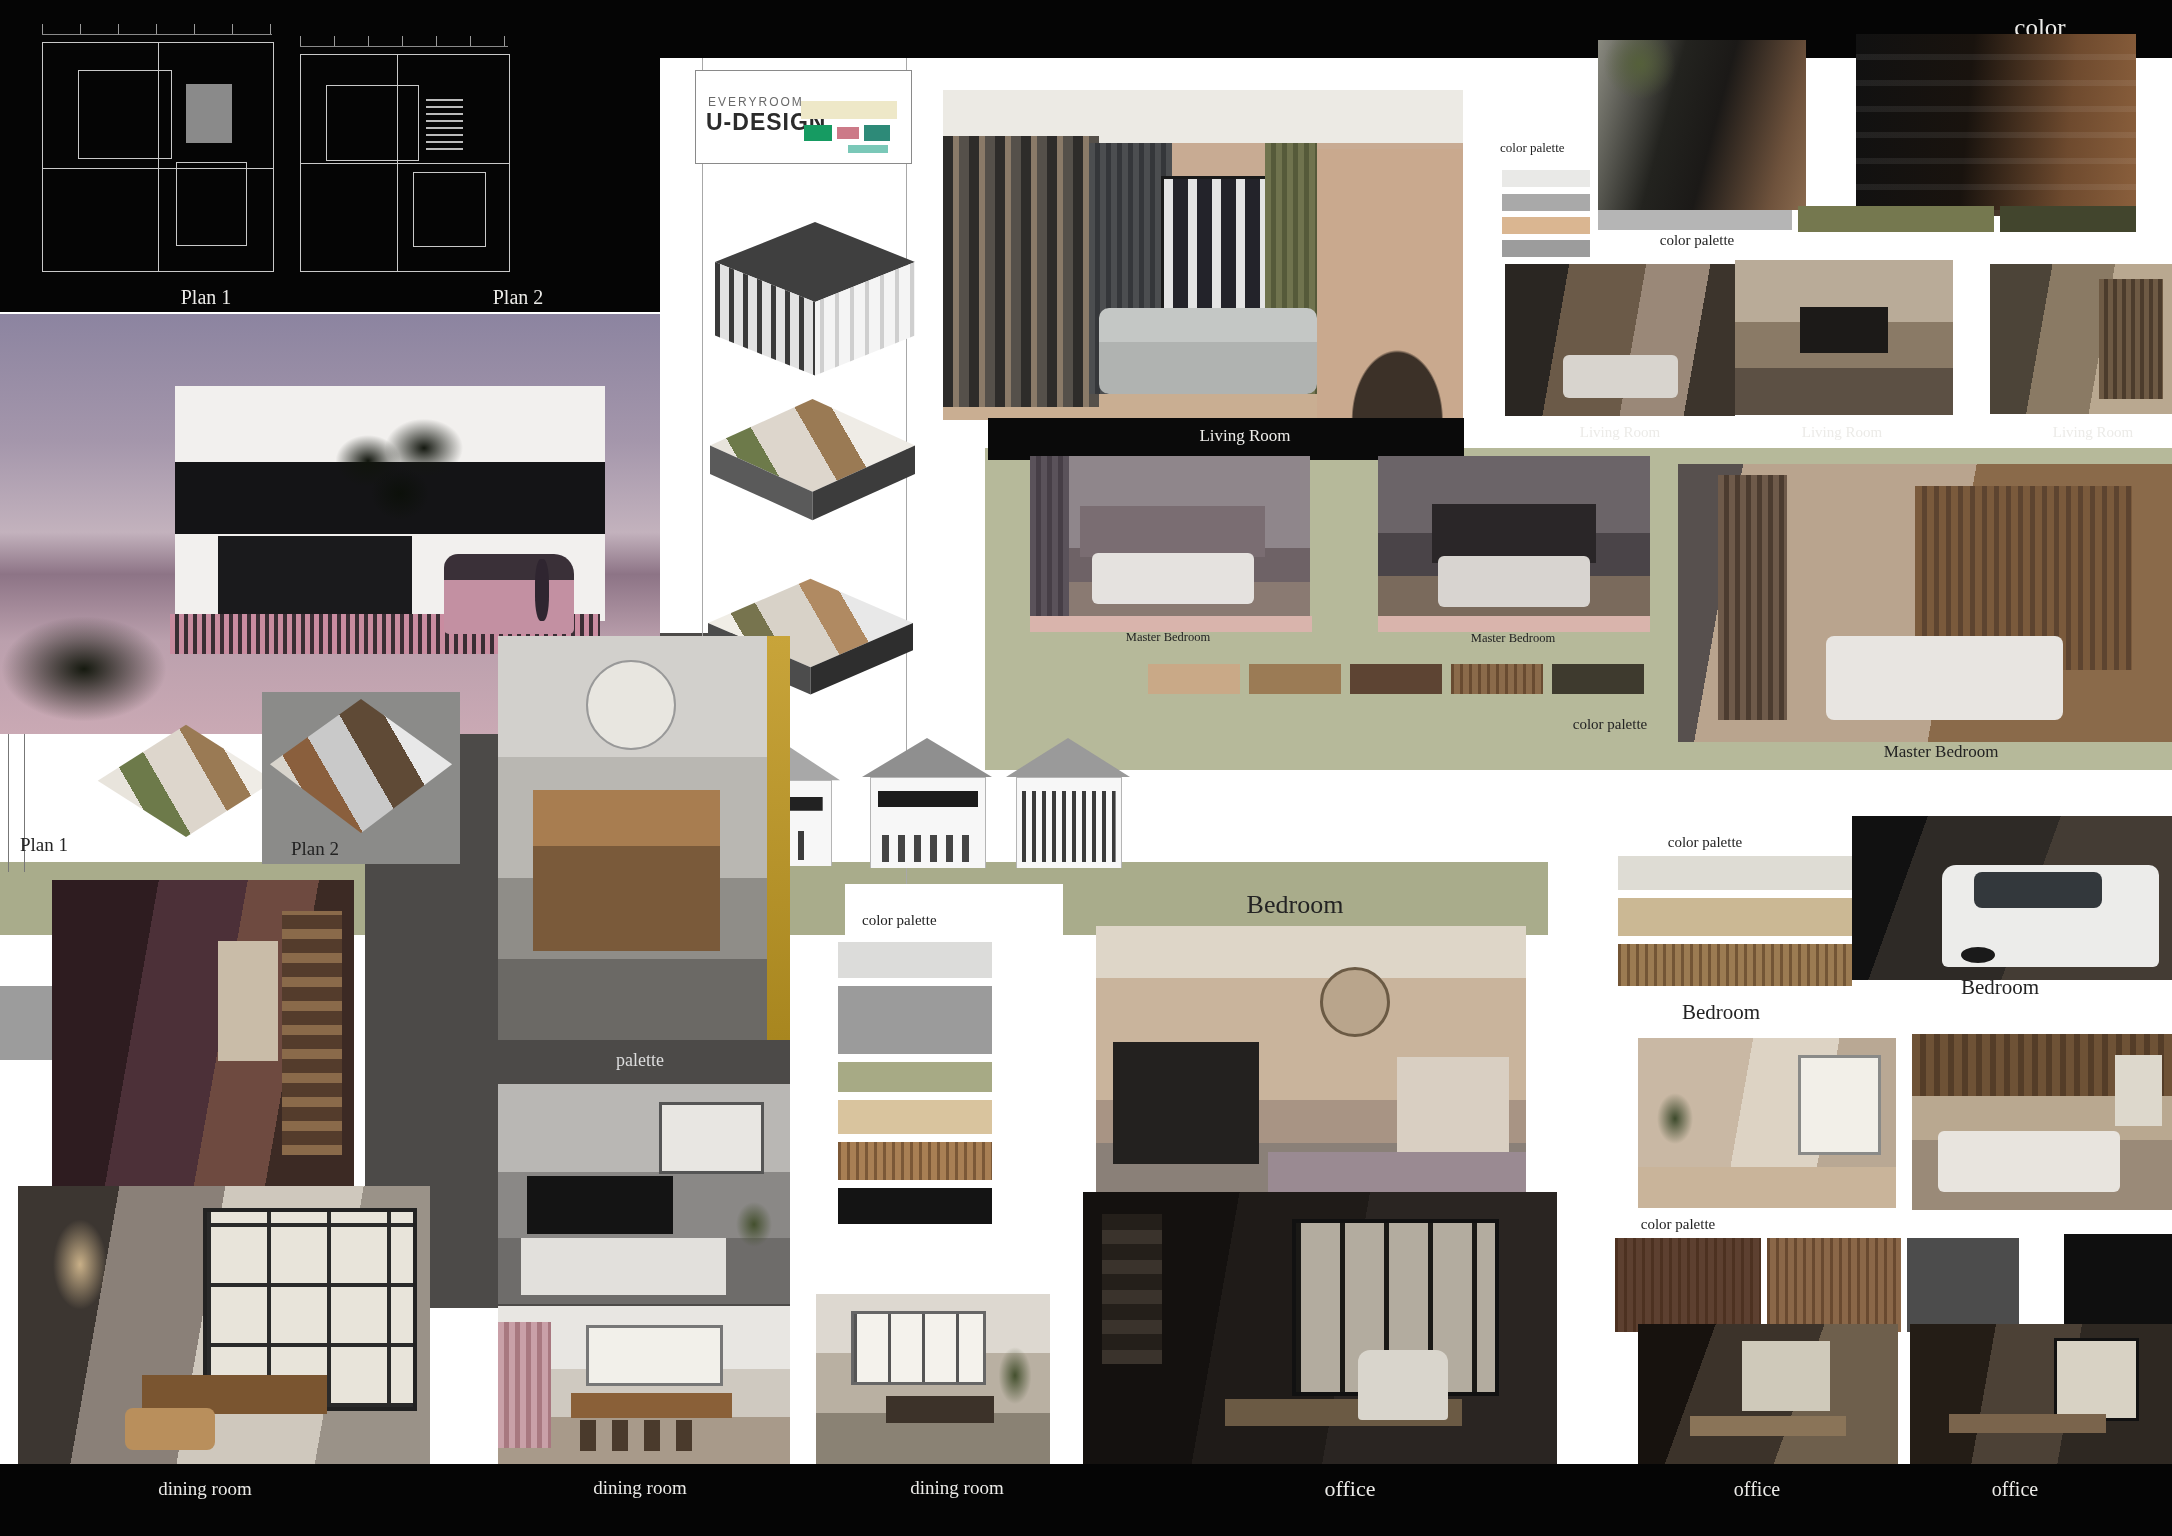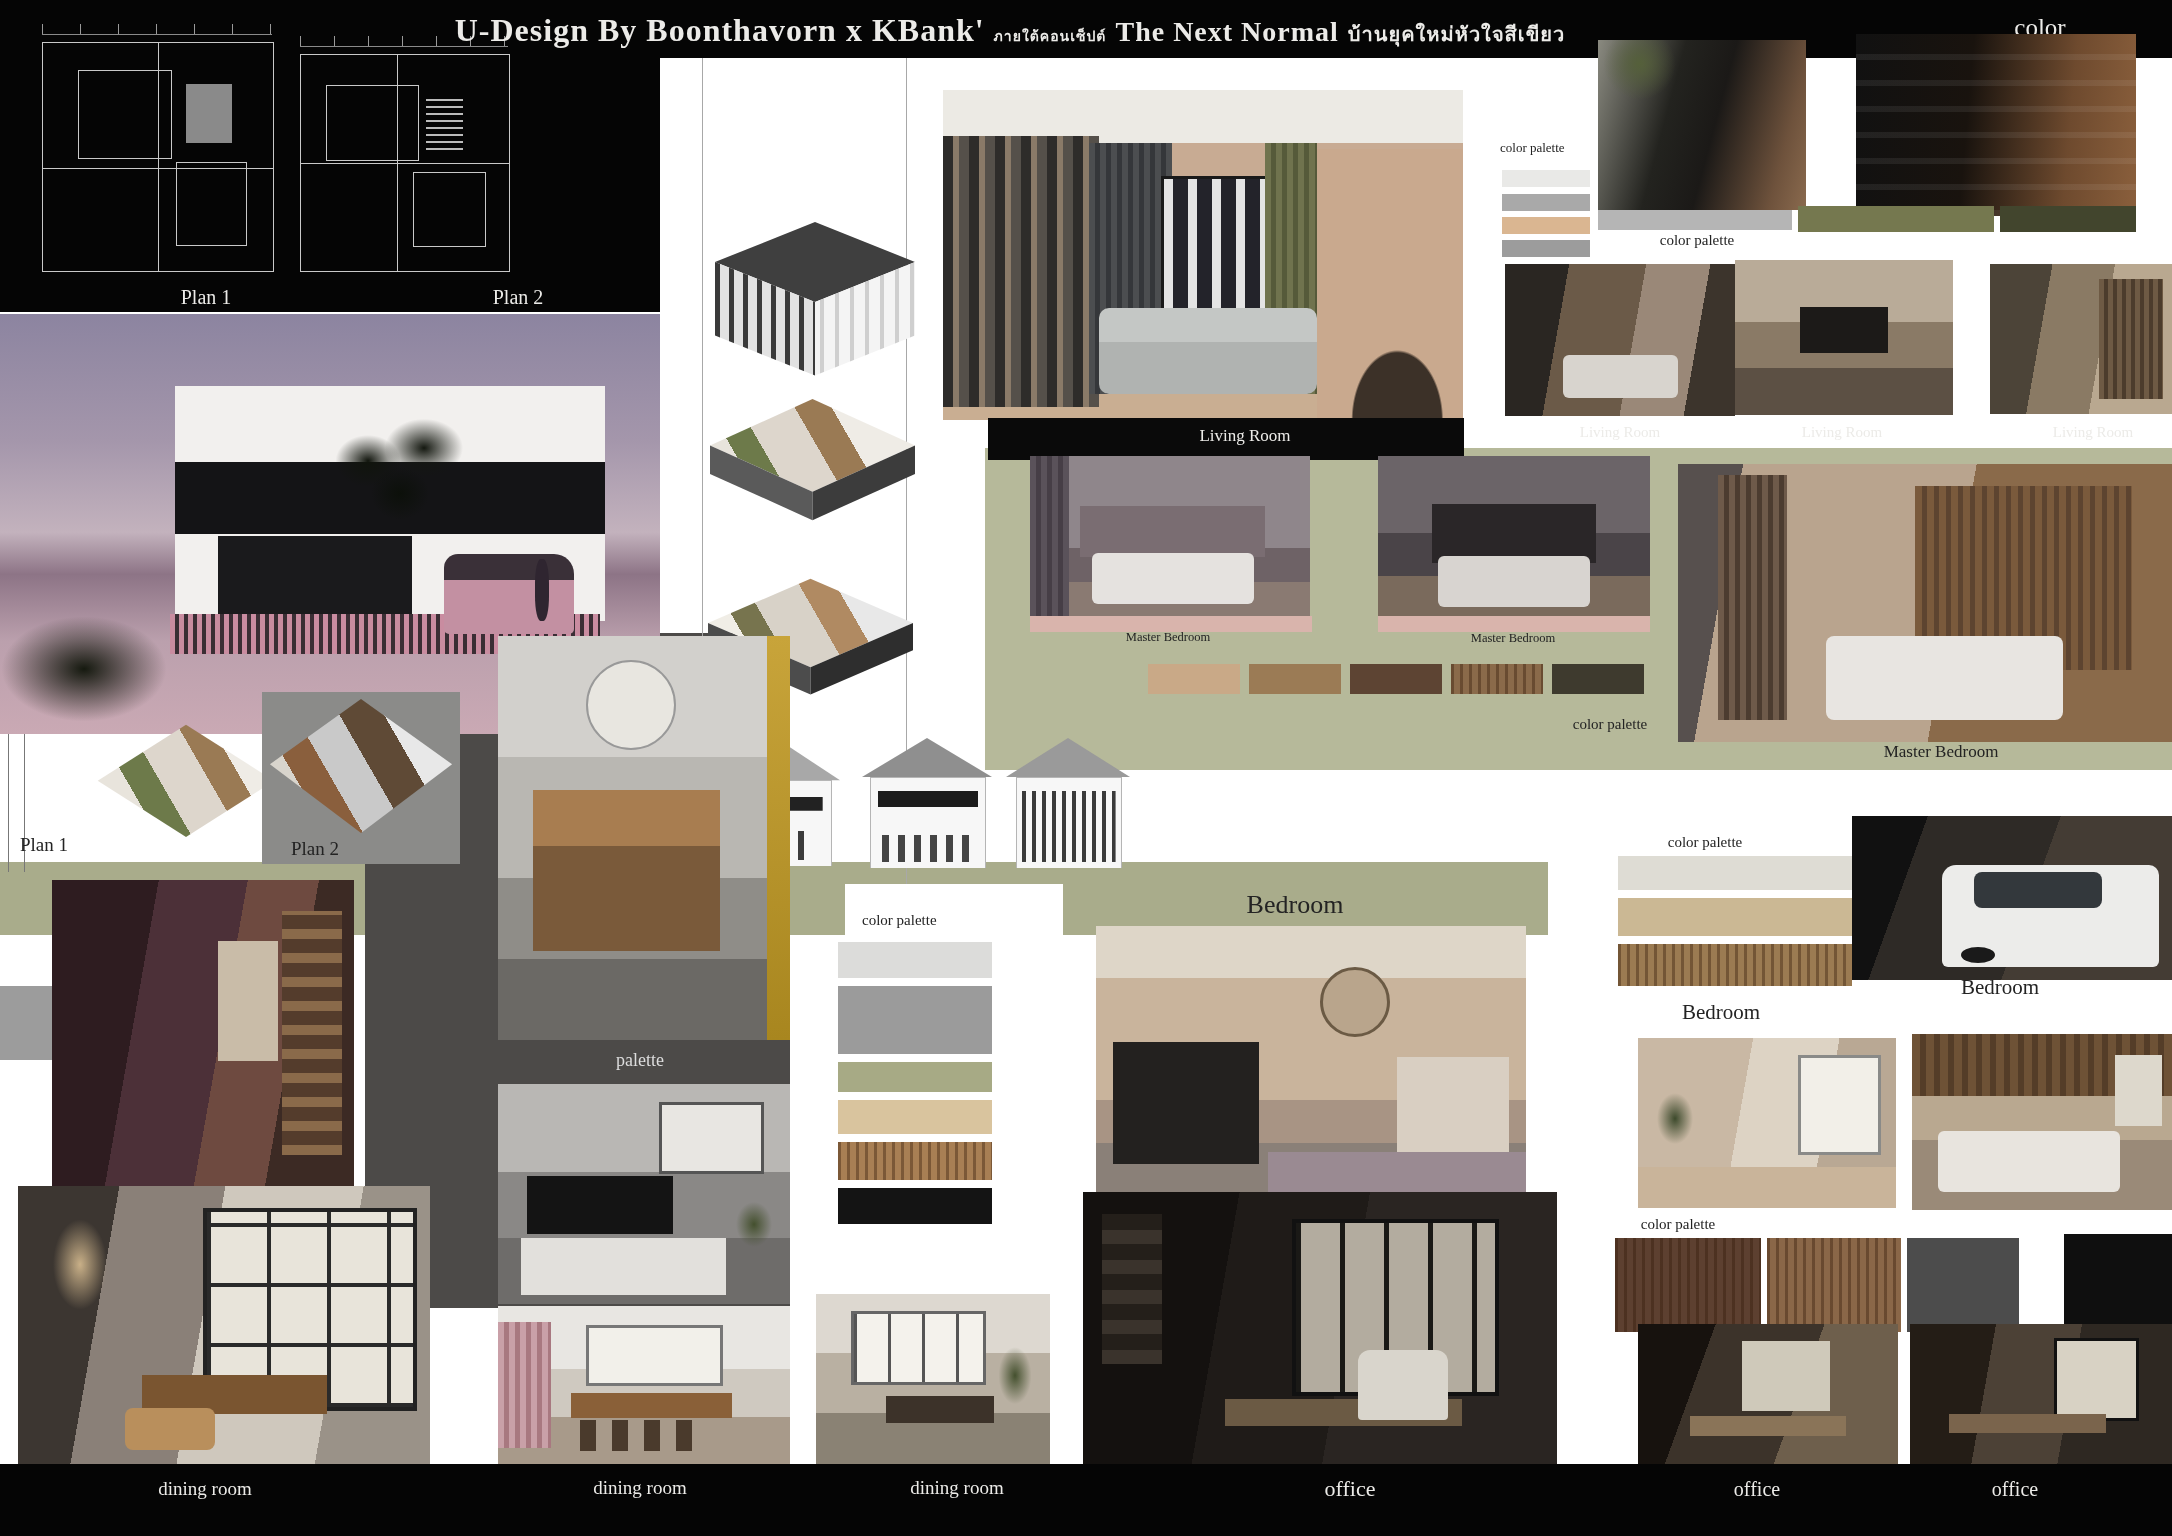--- a/index.html
+++ b/index.html
@@ -55,28 +55,31 @@
   <div class="bprect" style="left:300px;top:54px;width:208px;height:216px;">
     <div class="bprect" style="left:12%;top:14%;width:44%;height:34%;"></div>
     <div class="bprect" style="left:54%;top:54%;width:34%;height:34%;"></div>
     <div class="rpart" style="left:60%;top:20%;width:18%;height:24%;background:repeating-linear-gradient(0deg,#bbb 0 2px,transparent 2px 7px);"></div>
     <div class="bpline" style="left:0;top:50%;width:100%;height:1px;"></div>
     <div class="bpline" style="left:46%;top:0;width:1px;height:100%;"></div>
   </div>
   <div class="lbl w ctr" style="left:206px;top:286px;font-size:20px;">Plan 1</div>
   <div class="lbl w ctr" style="left:518px;top:286px;font-size:20px;">Plan 2</div>
 
-  <div class="lbl w ctr" style="left:1010px;top:12px;font-size:32px;font-weight:600;letter-spacing:1px;">
-    <span>U-Design By Boonthavorn x KBank'</span>
-    <span style="font-size:14px;">ภายใต้คอนเซ็ปต์</span>
-    <span style="font-size:28px;">The Next Normal</span>
-    <span style="font-size:20px;">บ้านยุคใหม่หัวใจสีเขียว</span>
-  </div>
   <div class="lbl w ctr" style="left:2040px;top:14px;font-size:25px;">color</div>
 
+  <div class="abs" style="left:695px;top:70px;width:215px;height:92px;background:#ffffff;border:1px solid #8a8a8a;">
+    <div class="lbl" style="left:12px;top:24px;font-size:12px;letter-spacing:2px;color:#6a6a6a;font-family:'Liberation Sans',sans-serif;">EVERYROOM</div>
+    <div class="lbl" style="left:10px;top:38px;font-size:23px;font-weight:bold;letter-spacing:1px;color:#2b2b2b;font-family:'Liberation Sans',sans-serif;">U-DESIGN</div>
+    <div class="rpart" style="left:105px;top:30px;width:96px;height:18px;background:#eee8c8;"></div>
+    <div class="rpart" style="left:108px;top:54px;width:28px;height:16px;background:#169b62;"></div>
+    <div class="rpart" style="left:141px;top:56px;width:22px;height:12px;background:#cc7a88;"></div>
+    <div class="rpart" style="left:168px;top:54px;width:26px;height:16px;background:#2d8a78;"></div>
+    <div class="rpart" style="left:152px;top:74px;width:40px;height:8px;background:#7ac8b8;"></div>
+  </div>
 
   <div class="render" style="left:715px;top:222px;width:200px;height:160px;">
     <div class="rpart" style="inset:0;clip-path:polygon(50% 0,100% 25%,50% 50%,0 25%);background:#3f3f3f;"></div>
     <div class="rpart" style="inset:0;clip-path:polygon(0 25%,50% 50%,50% 96%,0 71%);background:repeating-linear-gradient(90deg,#3a3a3a 0 5px,#e2e2e2 5px 14px);"></div>
     <div class="rpart" style="inset:0;clip-path:polygon(50% 50%,100% 25%,100% 71%,50% 96%);background:repeating-linear-gradient(90deg,#cfcfcf 0 4px,#f4f4f4 4px 15px);"></div>
   </div>
   <div class="render" style="left:710px;top:392px;width:205px;height:178px;">
     <div class="rpart" style="inset:0;clip-path:polygon(50% 4%,100% 30%,50% 56%,0 30%);background:linear-gradient(60deg,#b08a62 0 16%,#e8e4dc 16% 30%,#6d7a4a 30% 40%,#ddd6cc 40% 58%,#9a7a54 58% 70%,#efece6 70%);"></div>
     <div class="rpart" style="inset:0;clip-path:polygon(0 30%,50% 56%,50% 72%,0 46%);background:#5a5a5a;"></div>
     <div class="rpart" style="inset:0;clip-path:polygon(50% 56%,100% 30%,100% 46%,50% 72%);background:#3c3c3c;"></div>

